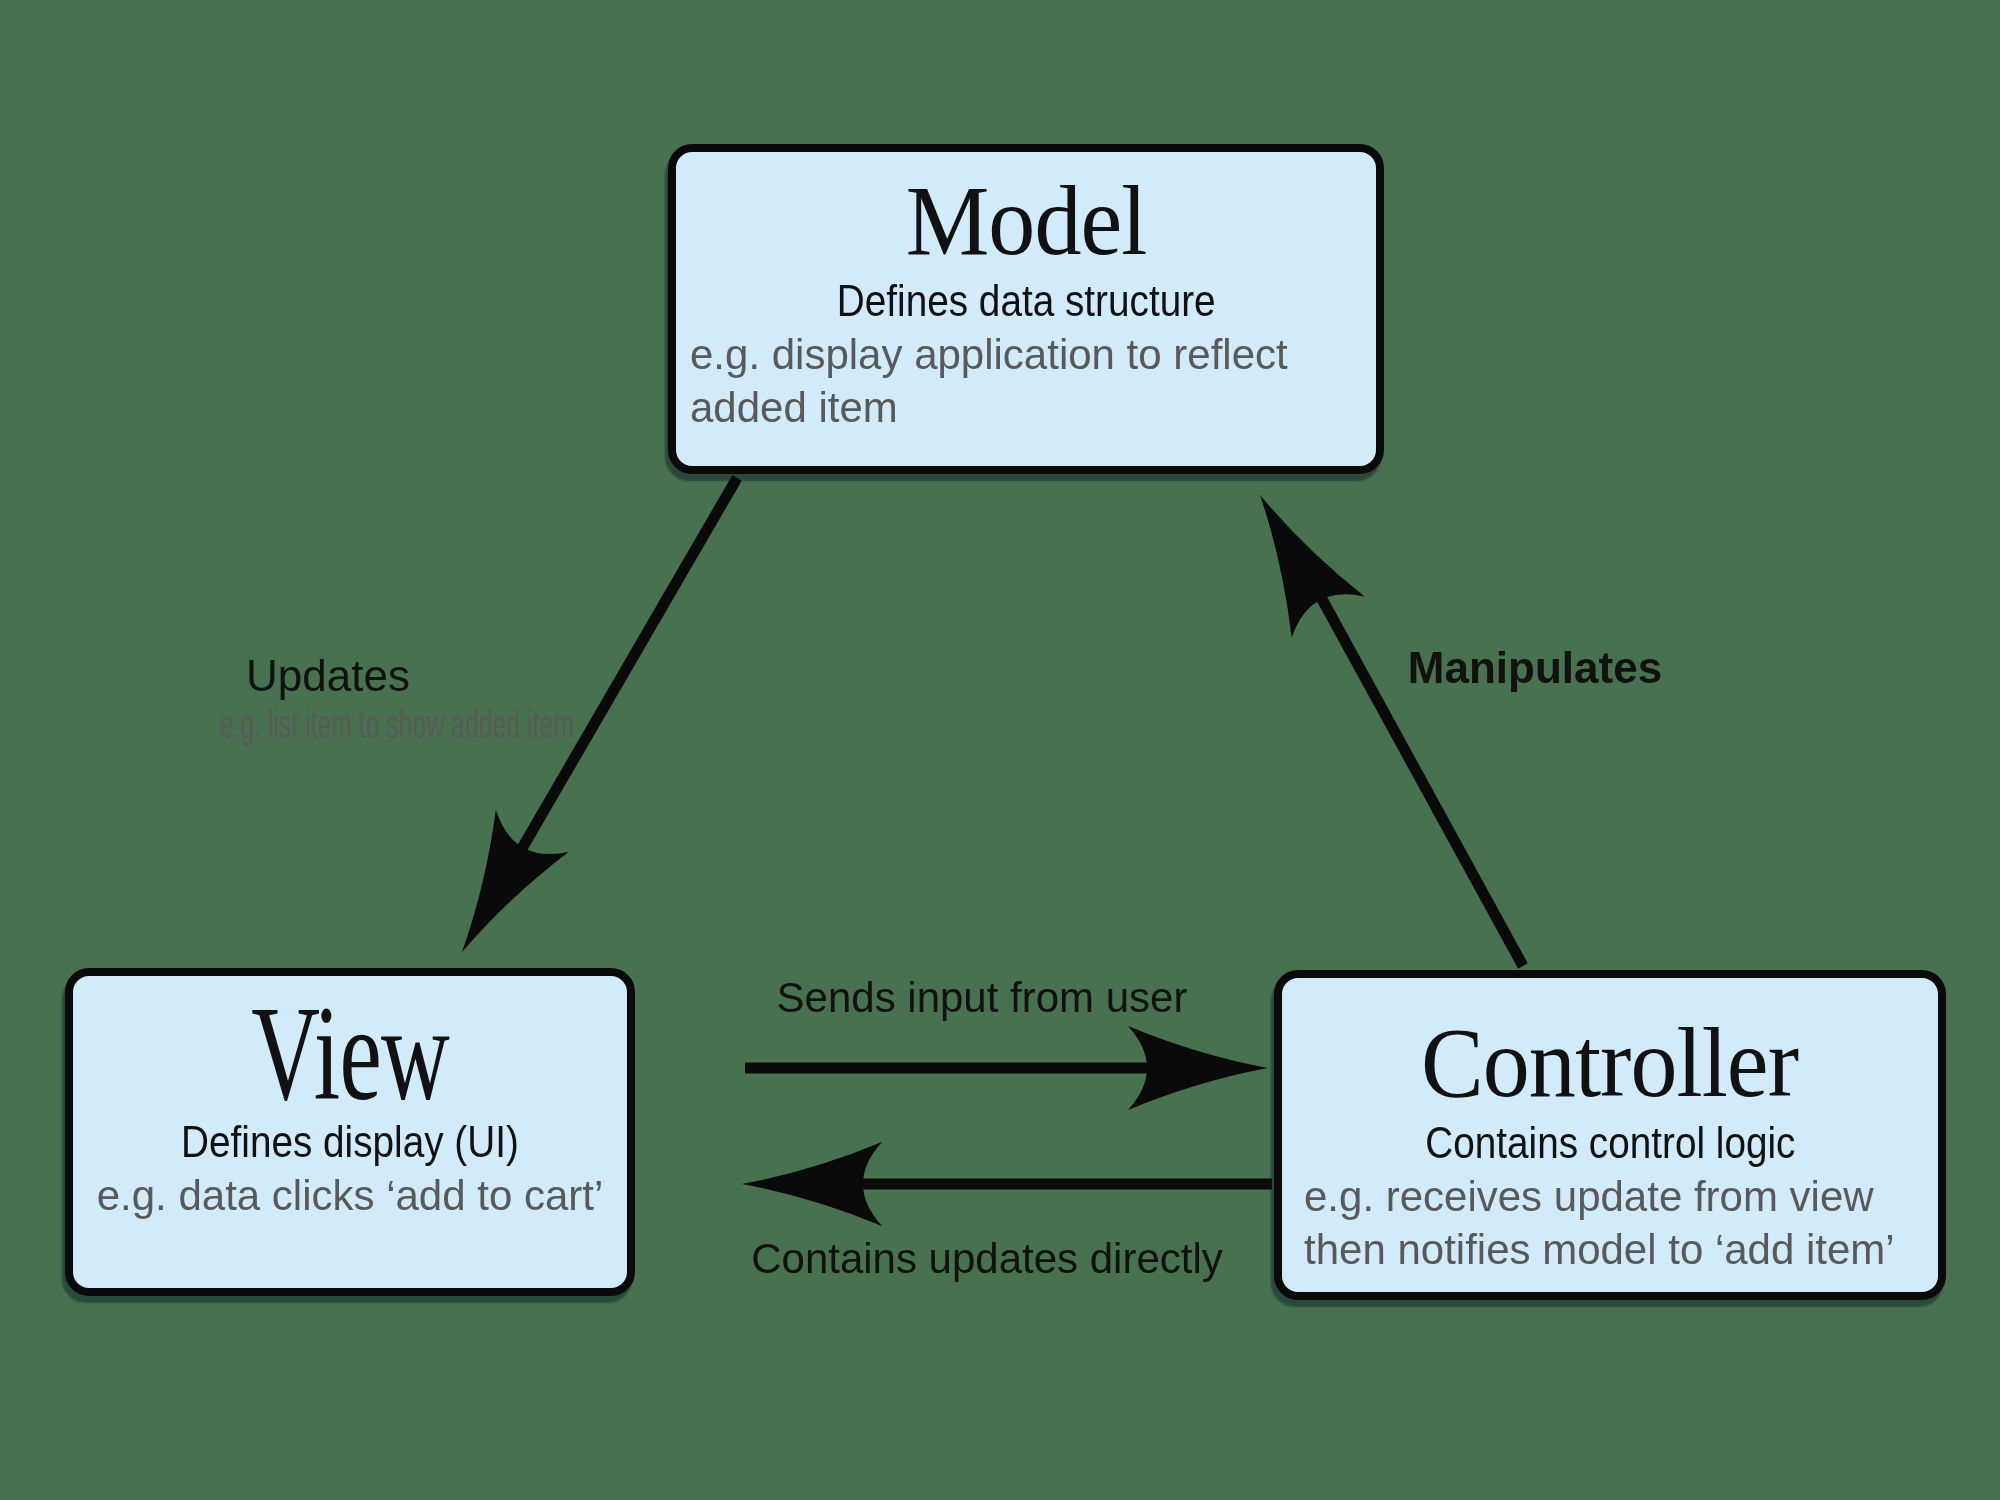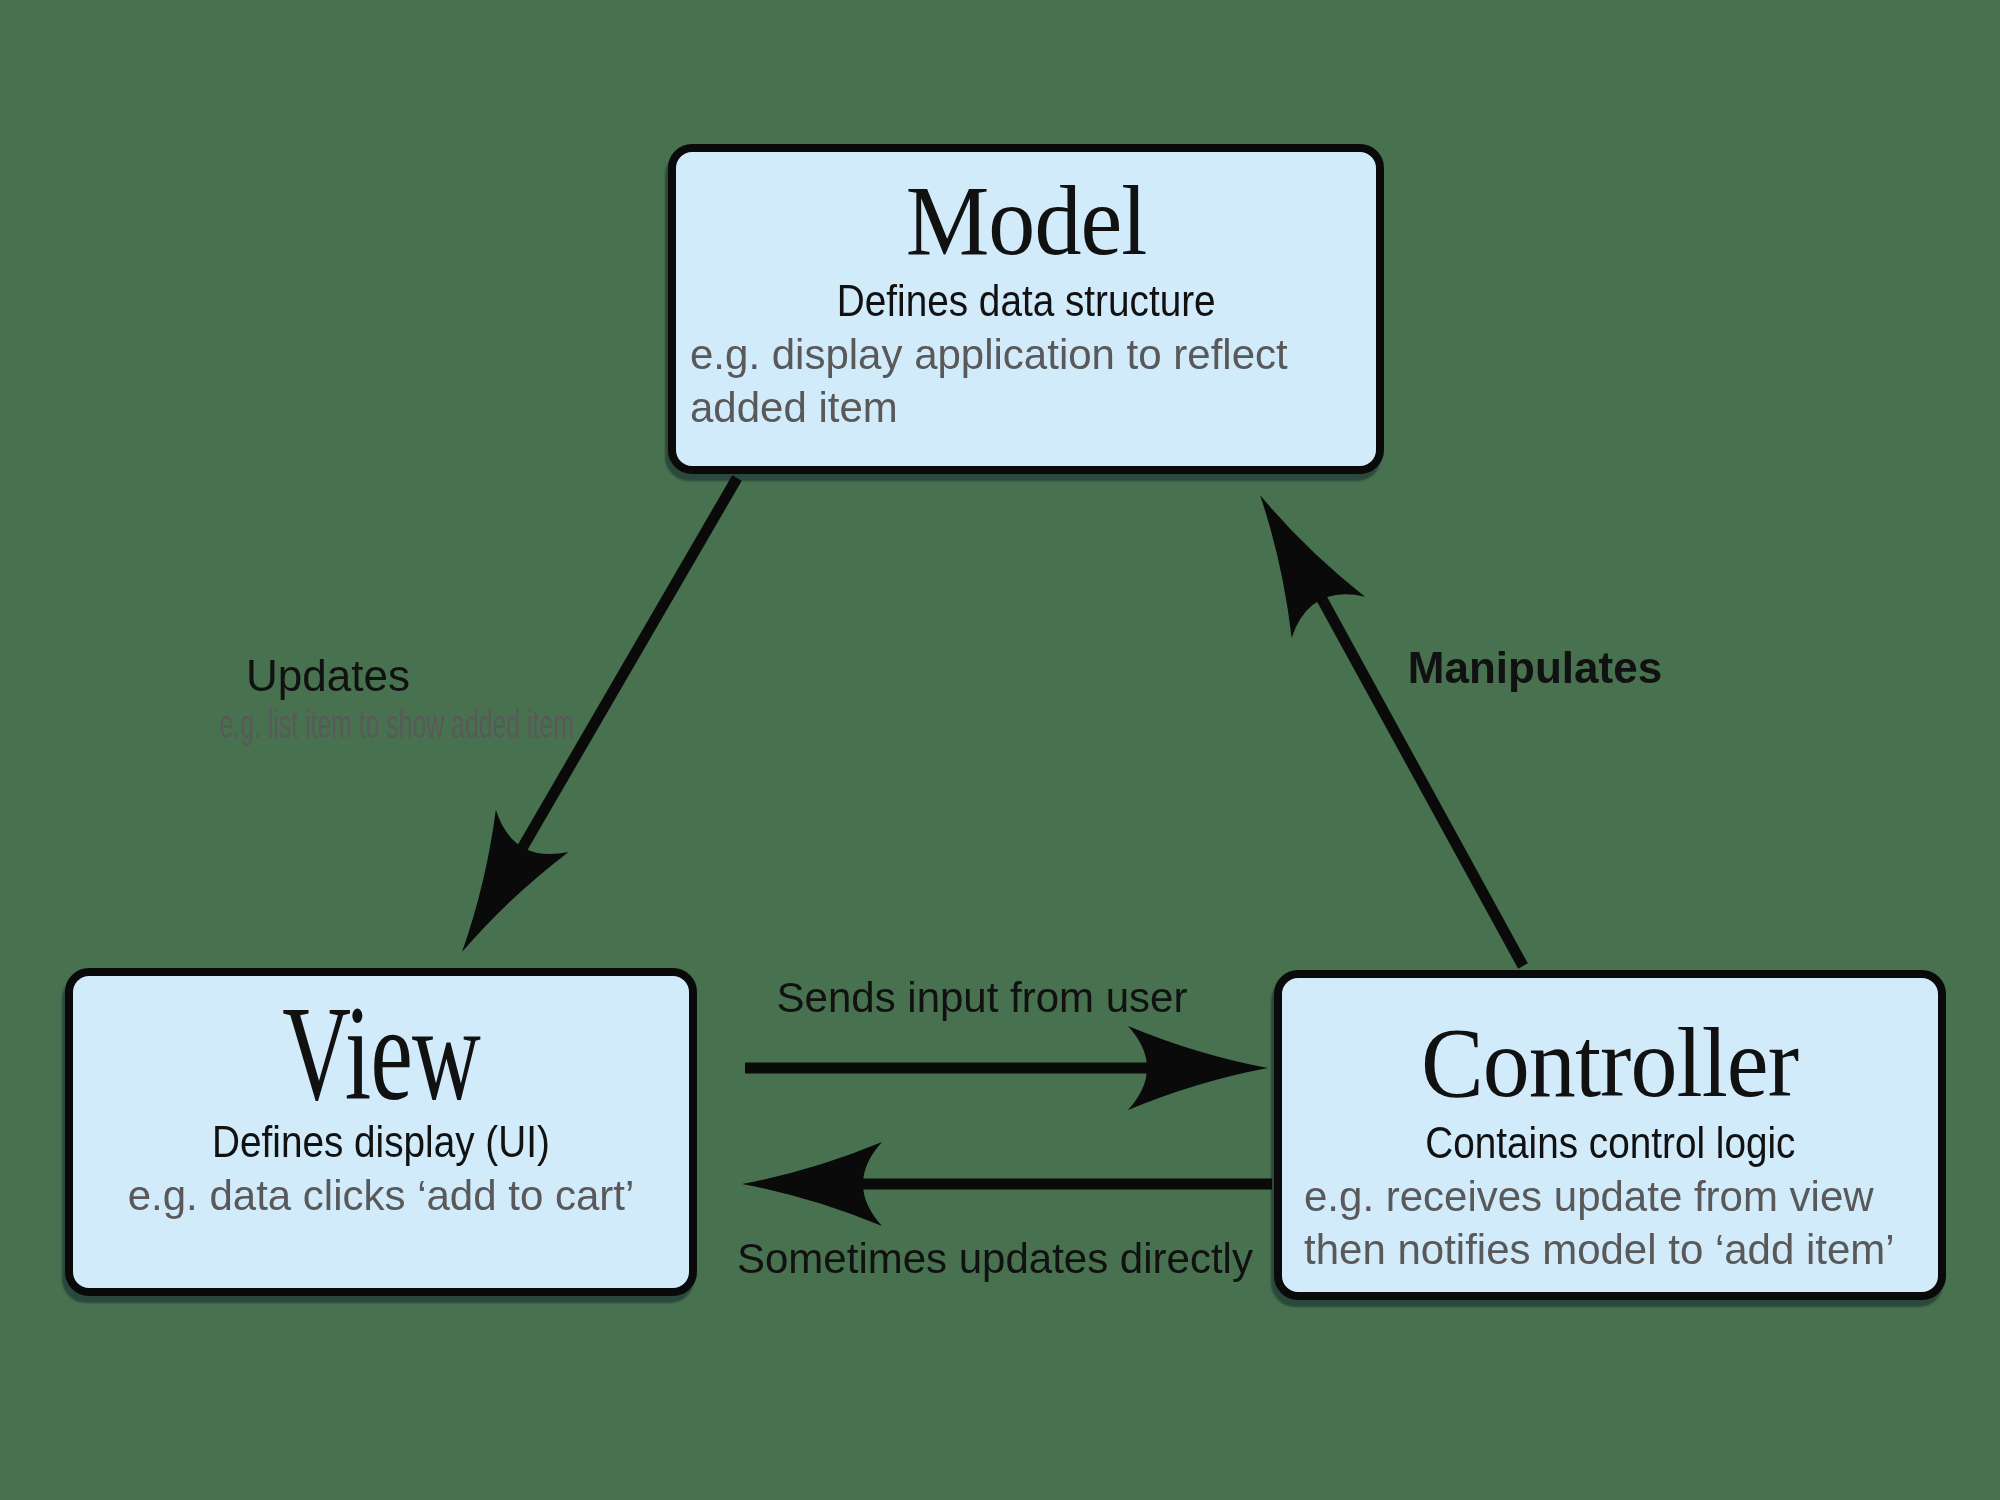--- a/index.html
+++ b/index.html
@@ -14,21 +14,21 @@
     position:absolute;
     background:var(--box_fill);
     border:8px solid var(--box_border);
     border-radius:24px;
     box-shadow:-3px 7px 2px rgba(5,15,35,.42);
     box-sizing:border-box;
     display:flex;flex-direction:column;align-items:center;
     color:var(--text);
   }
   .node-model{left:668px;top:144px;width:716px;height:330px;padding-top:16px;}
-  .node-view{left:65px;top:968px;width:632px;height:328px;padding-top:8px;}
+  .node-view{left:65px;top:968px;width:570px;height:328px;padding-top:8px;}
   .node-controller{left:1274px;top:970px;width:672px;height:330px;padding-top:32px;}
 
   .title{
     font-family:"Liberation Serif",serif;
     font-size:100px;line-height:1.06;font-weight:400;
     letter-spacing:-1px;white-space:nowrap;
   }
   .node-view .title{font-size:136px;line-height:1.02;}
   .node-view .title .tx{display:inline-block;transform:scaleX(.70);transform-origin:center;}
   .title .tx{display:inline-block;transform:scaleX(.94);transform-origin:center;}
@@ -114,15 +114,15 @@
     </g>
   </svg>
 
   <div class="arrow-label" style="left:128px;top:652px;width:400px;">Updates</div>
   <div class="arrow-sublabel" style="left:111px;top:702px;width:500px;"><span class="tx">e.g. list item to show added item</span></div>
 
   <div class="arrow-label" style="left:1335px;top:644px;width:400px;font-weight:bold;">Manipulates</div>
 
   <div class="arrow-label" style="left:732px;top:975px;width:500px;font-size:42px;">Sends input from user</div>
 
-  <div class="arrow-label" style="left:737px;top:1236px;width:500px;font-size:42px;">Sometimes updates directly</div>
+  <div class="arrow-label" style="left:737px;top:1236px;width:500px;font-size:42px;">Contains updates directly</div>
 
 </div>
 
 </body></html>

